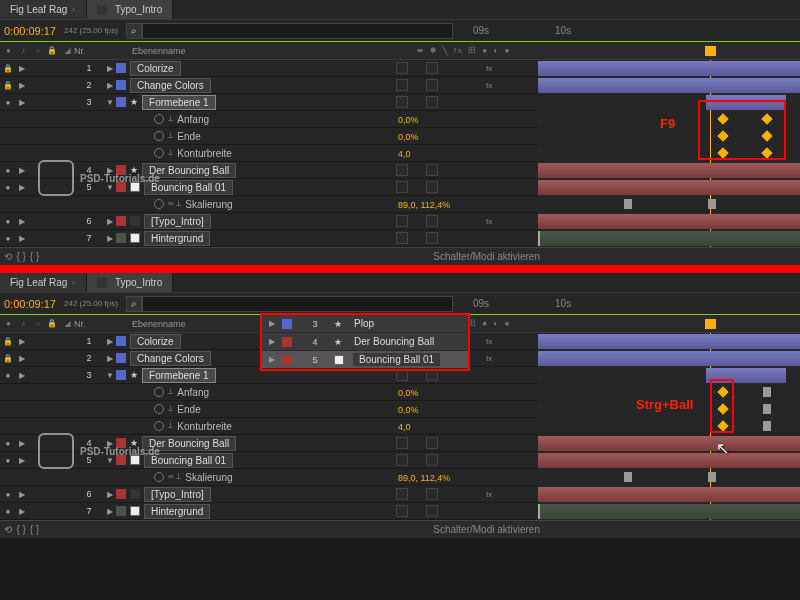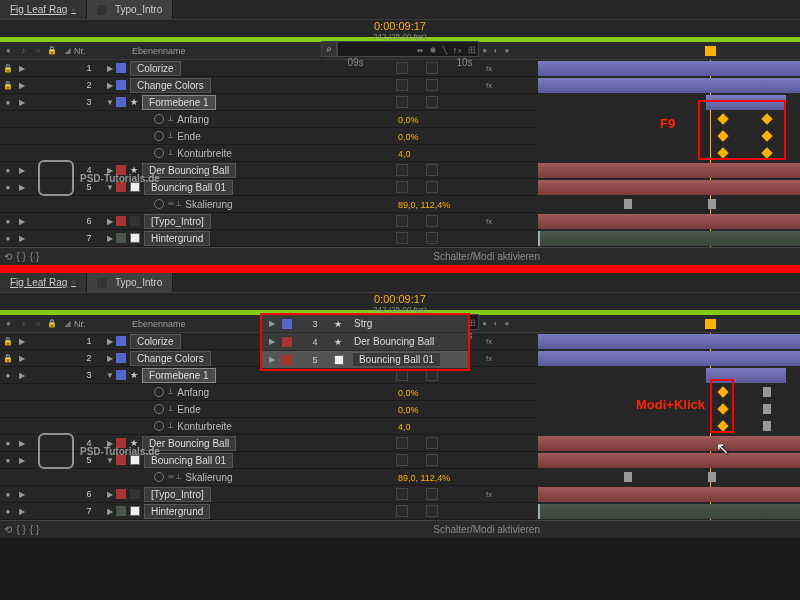--- a/index.html
+++ b/index.html
@@ -1,29 +1,29 @@
 <!DOCTYPE html>
 <html><head>
 <meta charset="utf-8">
 <style>
 * { margin: 0; padding: 0; box-sizing: border-box; font-family: Arial, sans-serif; font-size: 10px; }
 body { background: #1a1a1a; color: #ccc; width: 800px; height: 600px; overflow: hidden; }
 .panel { background: #262626; }
 .divider { height: 8px; background: #ff0000; }
 .tab-bar { display: flex; border-bottom: 1px solid #3a3a3a; height: 20px; }
 .tab { padding: 3px 10px; background: #404040; border-right: 1px solid #1a1a1a; display: flex; align-items: center; gap: 4px; }
-.tab.active { background: #333; text-decoration: underline; }
+.tab.active { background: #333; }
 .tab-close { color: #666; font-size: 8px; }
-.time-row { display: flex; height: 22px; align-items: center; border-bottom: 5px solid #84cc16; flex-direction: column; }
+.time-row { display: flex; height: 22px; align-items: center; border-bottom: 1px solid #84cc16; }
 .timecode { color: #ffb000; padding: 0 4px; font-size: 11px; }
 .fps { color: #888; font-size: 8px; padding: 0 4px; }
 .search { display: flex; flex: 1; max-width: 440px; }
 .search input { background: #1a1a1a; border: 1px solid #444; color: #ccc; padding: 2px 4px; flex: 1; height: 16px; }
 .search-icon { width: 16px; height: 16px; background: #333; border: 1px solid #444; display: flex; align-items: center; justify-content: center; }
-.tl-right { flex: 1; display: flex; align-items: flex-end; gap: 93px; padding-left: 20px; color: #888; font-size: 9px; }
+.tl-right { flex: 1; display: flex; align-items: flex-end; gap: 66px; padding-left: 20px; color: #888; font-size: 9px; }
 .header-row { display: flex; height: 18px; border-bottom: 1px solid #3a3a3a; background: #2a2a2a; align-items: center; }
 .hdr-icons { display: flex; width: 74px; gap: 2px; padding-left: 2px; }
 .hdr-icon { width: 14px; height: 14px; display: flex; align-items: center; justify-content: center; color: #777; font-size: 8px; }
 .hdr-nr { width: 30px; color: #999; font-size: 9px; }
 .hdr-name { width: 290px; color: #999; font-size: 9px; padding-left: 28px; }
 .hdr-switches { width: 140px; color: #777; font-size: 8px; text-align: center; letter-spacing: 2px; }
 .layer-row { display: flex; height: 17px; border-bottom: 1px solid #1a1a1a; align-items: center; }
 .vis-col { width: 74px; display: flex; align-items: center; gap: 2px; padding-left: 2px; }
 .vis-icon { width: 12px; height: 12px; display: flex; align-items: center; justify-content: center; font-size: 8px; color: #999; }
 .nr-col { width: 30px; text-align: center; color: #ccc; font-size: 9px; }
@@ -535,39 +535,39 @@
       <div class="kf-ease" style="top:71px; left:225px;"></div>
       <div class="kf" style="top:89px; left:181px;"></div>
       <div class="kf-ease" style="top:88px; left:225px;"></div>
       <div class="layer-bar bar-red" style="top:103px; left:0; right:0;"></div>
       <div class="layer-bar bar-red" style="top:120px; left:0; right:0;"></div>
       <div class="kf-ease" style="top:139px; left:86px;"></div>
       <div class="kf-ease" style="top:139px; left:170px;"></div>
       <div class="layer-bar bar-red" style="top:154px; left:0; right:0;"></div>
       <div class="layer-bar bar-green" style="top:171px; left:0; right:0;"></div>
       <div class="red-box" style="top:46px; left:172px; width:24px; height:54px;"></div>
-      <div class="red-text" style="top:64px; left:98px;">Modi+Klick</div>
+      <div class="red-text" style="top:64px; left:98px;">Strg+Ball</div>
       <div class="cursor" style="top:106px; left:178px;">↖</div>
     </div>
   </div>
 
   <div class="footer-row">
     <span>⟲</span>
     <span>{ }</span>
     <span>{ }</span>
     <span class="footer-right">Schalter/Modi aktivieren</span>
   </div>
 
   <div class="popup" style="top:40px; left:260px; width:210px;">
     <div class="popup-row">
         <span class="expand-col">▶</span>
         <span class="color-chip c-b"></span>
         <span class="nr-col">3</span>
         <span class="star">★</span>
-        <span class="name-plain">Strg</span>
+        <span class="name-plain">Plop</span>
       </div>
     <div class="popup-row">
         <span class="expand-col">▶</span>
         <span class="color-chip c-r"></span>
         <span class="nr-col">4</span>
         <span class="star">★</span>
         <span class="name-plain">Der Bouncing Ball</span>
       </div>
     <div class="popup-row sel">
         <span class="expand-col">▶</span>

